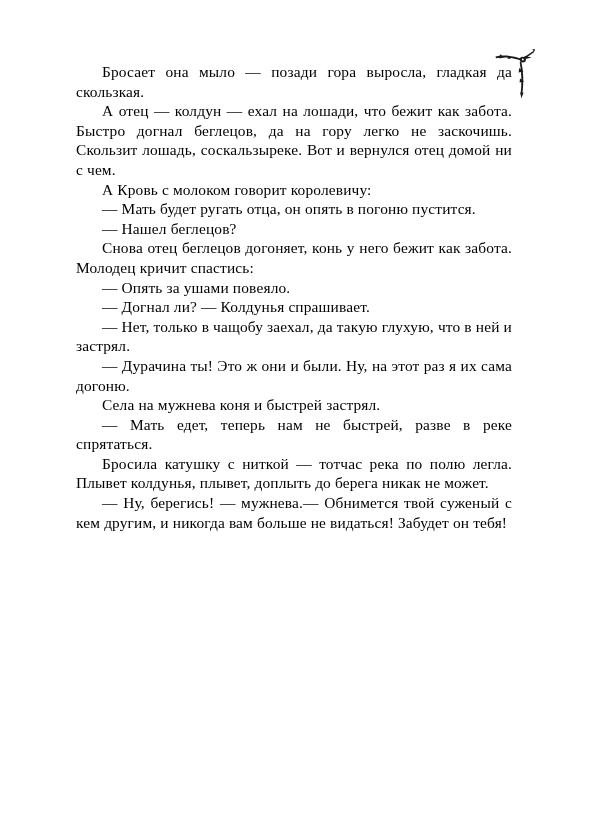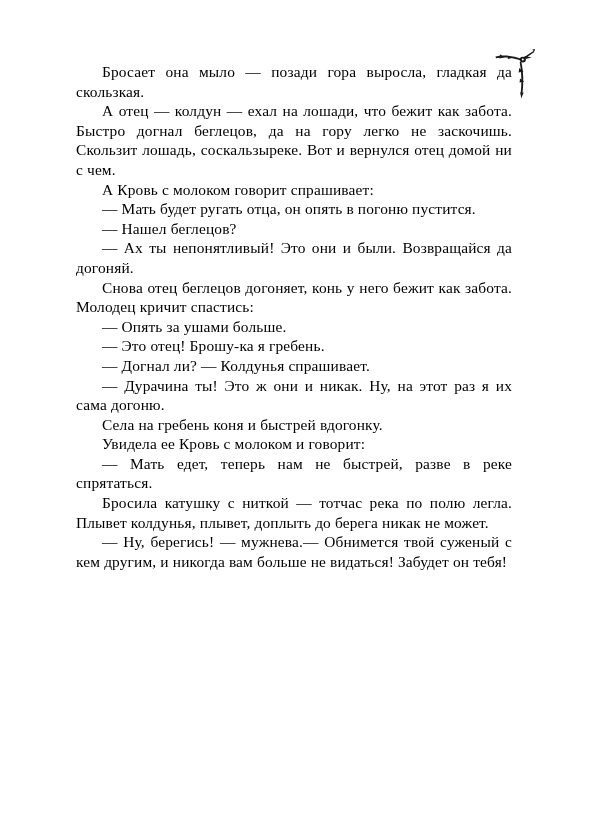--- a/index.html
+++ b/index.html
@@ -83,29 +83,27 @@
         <path d="M26.0 31.4 L 30.2 34.5 L 25.6 35.6 Z"></path>
 
         <path d="M26.4 45.0 L 29.6 45.8 L 27.2 51.6 Z"></path>
       </g>
     </svg>
   </div>
 
   <div id="text-column">
     <p class="para">Бросает она мыло — позади гора выросла, глад­кая да скользкая.</p>
     <p class="para">А отец — колдун — ехал на лошади, что бежит как забота. Быстро догнал беглецов, да на гору легко не заскочишь. Скользит лошадь, соскальзы­реке. Вот и вернулся отец домой ни с чем.</p>
-    <p class="para">А Кровь с молоком говорит спрашивает:</p>
+    <p class="para">А Кровь с молоком говорит королевичу:</p>
     <p class="para">— Мать будет ругать отца, он опять в погоню пустится.</p>
     <p class="para">— Нашел беглецов?</p>
-    <p class="para">— Ах ты непонятливый! Это они и были. Воз­вращайся да догоняй.</p>
     <p class="para">Снова отец беглецов догоняет, конь у него бежит как забота. Молодец кричит спастись:</p>
-    <p class="para">— Опять за ушами больше.</p>
-    <p class="para">— Это отец! Брошу-ка я гребень.</p>
+    <p class="para">— Опять за ушами повеяло.</p>
     <p class="para">— Догнал ли? — Колдунья спрашивает.</p>
-    <p class="para">— Дурачина ты! Это ж они и никак. Ну, на этот раз я их сама догоню.</p>
-    <p class="para">Села на гребень коня и быстрей вдогонку.</p>
-    <p class="para">Увидела ее Кровь с молоком и говорит:</p>
+    <p class="para">— Нет, только в чащобу заехал, да такую глухую, что в ней и застрял.</p>
+    <p class="para">— Дурачина ты! Это ж они и были. Ну, на этот раз я их сама догоню.</p>
+    <p class="para">Села на мужнева коня и быстрей застрял.</p>
     <p class="para">— Мать едет, теперь нам не быстрей, разве в реке спрятаться.</p>
     <p class="para">Бросила катушку с ниткой — тотчас река по по­лю легла. Плывет колдунья, плывет, доплыть до берега никак не может.</p>
     <p class="para">— Ну,  берегись! — мужнева.— Обнимется  твой суженый с кем другим, и никогда вам больше не видаться! Забудет он тебя!</p>
   </div>
 
 </div>
 
 </body></html>

